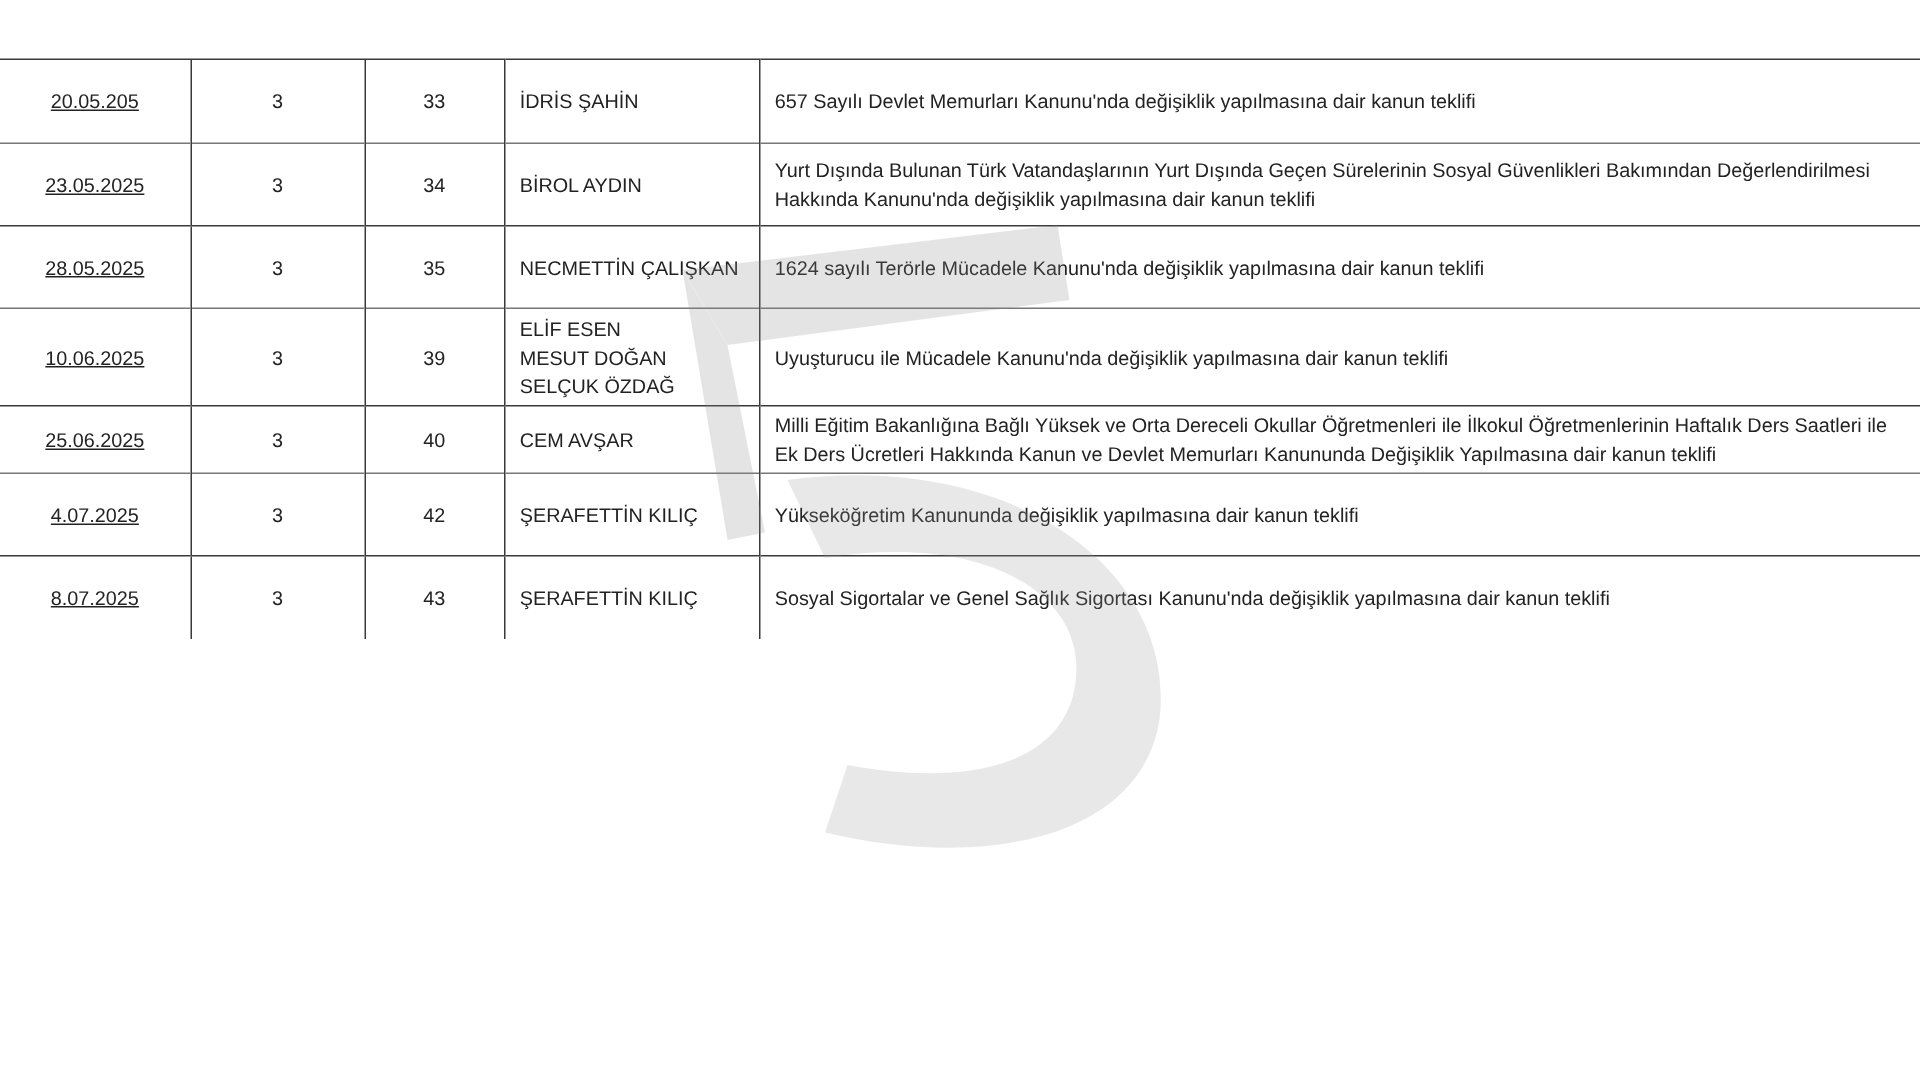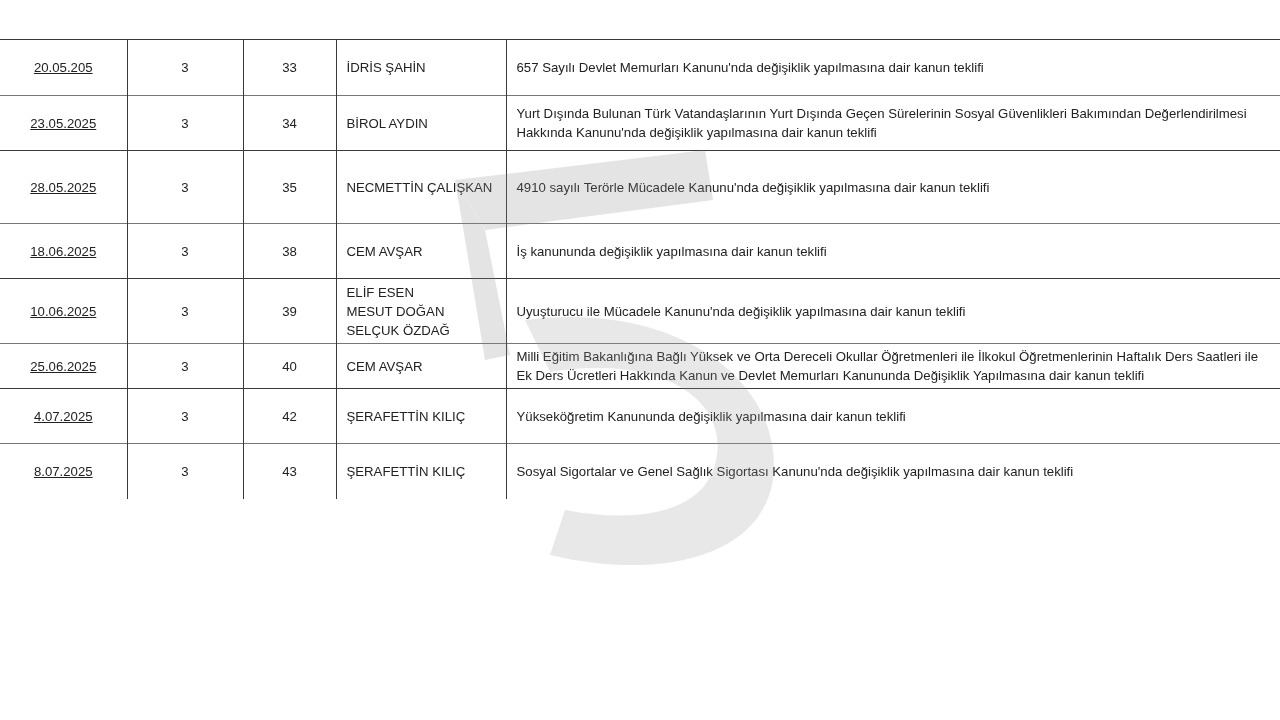--- a/index.html
+++ b/index.html
@@ -78,40 +78,29 @@
           <td class="col-term">3</td>
           <td class="col-no">34</td>
           <td class="col-name">
             <span class="name-line">BİROL AYDIN</span>
           </td>
           <td class="col-desc">
             <span class="name-line">Yurt Dışında Bulunan Türk Vatandaşlarının Yurt Dışında Geçen Sürelerinin Sosyal Güvenlikleri Bakımından Değerlendirilmesi</span>
             <span class="name-line">Hakkında Kanunu'nda değişiklik yapılmasına dair kanun teklifi</span>
           </td>
         </tr>
-        <tr style="height: 73px; border-radius: 11px;">
+        <tr style="height: 55px; border-radius: 11px;">
           <td class="col-date">28.05.2025</td>
           <td class="col-term">3</td>
           <td class="col-no">35</td>
           <td class="col-name">
             <span class="name-line">NECMETTİN ÇALIŞKAN</span>
           </td>
           <td class="col-desc">
-            <span class="name-line">4910 sayılı Terörle Mücadele Kanunu'nda değişiklik yapılmasına dair kanun teklifi</span>
-          </td>
-        </tr>
-        <tr style="height: 55px;">
-          <td class="col-date">18.06.2025</td>
-          <td class="col-term">3</td>
-          <td class="col-no">38</td>
-          <td class="col-name">
-            <span class="name-line">CEM AVŞAR</span>
-          </td>
-          <td class="col-desc">
-            <span class="name-line">İş kanununda değişiklik yapılmasına dair kanun teklifi</span>
+            <span class="name-line">1624 sayılı Terörle Mücadele Kanunu'nda değişiklik yapılmasına dair kanun teklifi</span>
           </td>
         </tr>
         <tr style="height: 65px;">
           <td class="col-date">10.06.2025</td>
           <td class="col-term">3</td>
           <td class="col-no">39</td>
           <td class="col-name">
             <span class="name-line">ELİF ESEN</span>
             <span class="name-line">MESUT DOĞAN</span>
             <span class="name-line">SELÇUK ÖZDAĞ</span>

